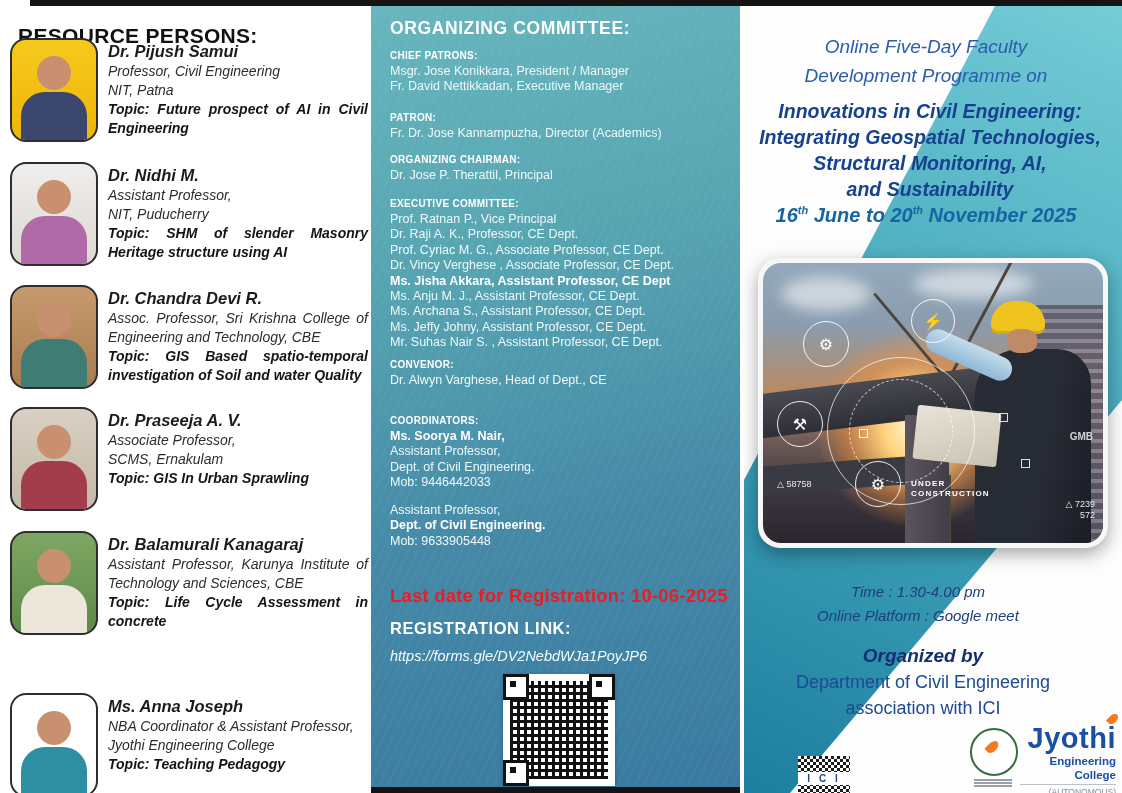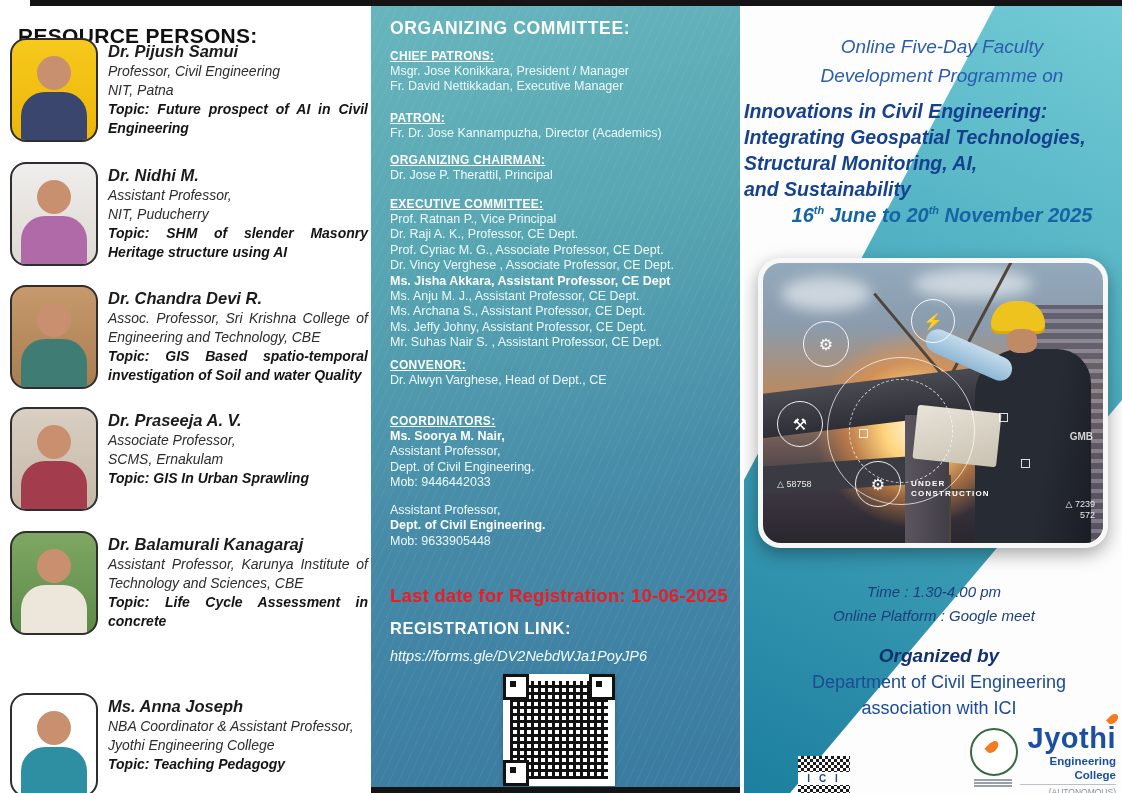--- a/index.html
+++ b/index.html
@@ -1,21 +1,21 @@
 <!DOCTYPE html>
 <html><head>
 <meta charset="utf-8">
 <style>
   html,body{margin:0;padding:0;background:#e8e8e8;}
   .canvas{position:relative;width:1122px;height:793px;overflow:hidden;background:#ffffff;
           font-family:"Liberation Sans",sans-serif;-webkit-font-smoothing:antialiased;}
   .abs{position:absolute;}
   .hatch{background-image:
       repeating-linear-gradient(115deg, rgba(60,70,90,0.05) 0 1px, transparent 1px 7px),
-      repeating-linear-gradient(65deg, rgba(60,70,90,0.03) 0 1px, transparent 1px 10px); padding-left: 32px;}
+      repeating-linear-gradient(65deg, rgba(60,70,90,0.03) 0 1px, transparent 1px 10px);}
   
   .bar-top{left:30px;top:0;width:1092px;height:6px;background:#141414;}
   .bar-bottom{left:371px;top:787px;width:369px;height:6px;background:#141414;}
 
   
   .panel-left{left:0;top:0;width:371px;height:793px;background:#fff;}
   .rp-heading{left:18px;top:24px;font-size:21px;font-weight:800;color:#101010;letter-spacing:.3px;}
   .person{left:10px;width:352px;height:118px;}
   .photo{position:absolute;left:0;top:0;width:84px;height:100px;border:2px solid #2e2e2e;
          border-radius:16px;overflow:hidden;}
@@ -34,42 +34,42 @@
   .p-role{font-size:14px;font-style:italic;color:#2d2d2d;line-height:19px;white-space:pre-line;text-align:justify;}
   .p-topic{font-size:14px;font-weight:700;font-style:italic;color:#141414;line-height:19px;text-align:justify;}
 
   
   .panel-mid{left:371px;top:6px;width:369px;height:781px;
       background:linear-gradient(168deg,#67b5bd 0%,#58a6b2 30%,#4589a7 65%,#3a7aa1 100%);}
   .panel-mid::before{content:"";position:absolute;inset:0;background-image:
       repeating-linear-gradient(115deg, rgba(255,255,255,0.05) 0 1px, transparent 1px 8px);}
   .m-head{left:19px;top:12px;font-size:17.5px;font-weight:800;color:#ffffff;letter-spacing:.6px;}
   .m-group{left:19px;width:336px;color:#fff;}
-  .m-label{font-size:12px;font-weight:800;color:#ffffff;letter-spacing:.3px;line-height:16px;text-decoration:underline;}
+  .m-label{font-size:10px;font-weight:800;color:#ffffff;letter-spacing:.3px;line-height:16px;}
   .m-line{font-size:12.5px;color:#eefafb;line-height:15.4px;}
   .m-line.bold{font-weight:700;color:#ffffff;}
   .reg-red{left:19px;top:579px;font-size:18.5px;font-weight:800;color:#ec1c24;letter-spacing:.2px;}
   .reg-link-label{left:19px;top:613px;font-size:16.5px;font-weight:800;color:#fff;letter-spacing:.5px;}
   .reg-url{left:19px;top:642px;font-size:14.5px;font-style:italic;color:#f4fdfe;}
   .qr{left:132px;top:668px;width:112px;height:112px;background:#fff;box-shadow:0 1px 4px rgba(0,0,0,.25);}
   .qr-inner{position:absolute;inset:7px;background:
       repeating-linear-gradient(0deg,#111 0 3px,transparent 3px 7px),
       repeating-linear-gradient(90deg,#111 0 3px,#fff 3px 7px);}
   .qf{position:absolute;width:20px;height:20px;border:3px solid #111;background:#fff;}
   .qf::after{content:"";position:absolute;left:4px;top:4px;width:6px;height:6px;background:#111;}
   .qf.tl{left:0;top:0;} .qf.tr{right:0;top:0;} .qf.bl{left:0;bottom:0;}
 
   
   .panel-right{left:744px;top:6px;width:378px;height:787px;background:#fdfdfd;}
   .teal-band{position:absolute;inset:0;
       background:linear-gradient(205deg,#74ccd6 0%,#49abbe 45%,#1d7f9f 100%);
       clip-path:polygon(251px 0,378px 0,378px 394px,46px 787px,0 787px,0 474px);}
   .intro{left:0;right:14px;top:26px;text-align:center;font-size:19px;font-style:italic;
          font-weight:500;color:#2b5cad;line-height:29px;}
-  .big-title{left:0;right:6px;top:92px;font-size:19.5px;font-weight:800;
+  .big-title{left:0;right:6px;top:92px;text-align:center;font-size:19.5px;font-weight:800;
          font-style:italic;color:#15418f;line-height:26px;}
   .dates{left:0;right:14px;top:198px;text-align:center;font-size:20px;font-weight:700;
          font-style:italic;color:#1565a5;}
   .dates sup{font-size:11px;}
   
   .photo-frame{left:14px;top:252px;width:350px;height:290px;border-radius:22px;background:#f7f7f7;
          box-shadow:0 6px 18px rgba(0,0,0,.35);}
   .photo-ill{position:absolute;inset:5px;border-radius:18px;overflow:hidden;
       background:linear-gradient(180deg,#93a9bb 0%,#8a9cae 22%,#b98a62 46%,#6e5a55 64%,#3b3640 82%,#2a262e 100%);}
   .cloud{position:absolute;background:rgba(255,255,255,.55);border-radius:50%;filter:blur(7px);}

